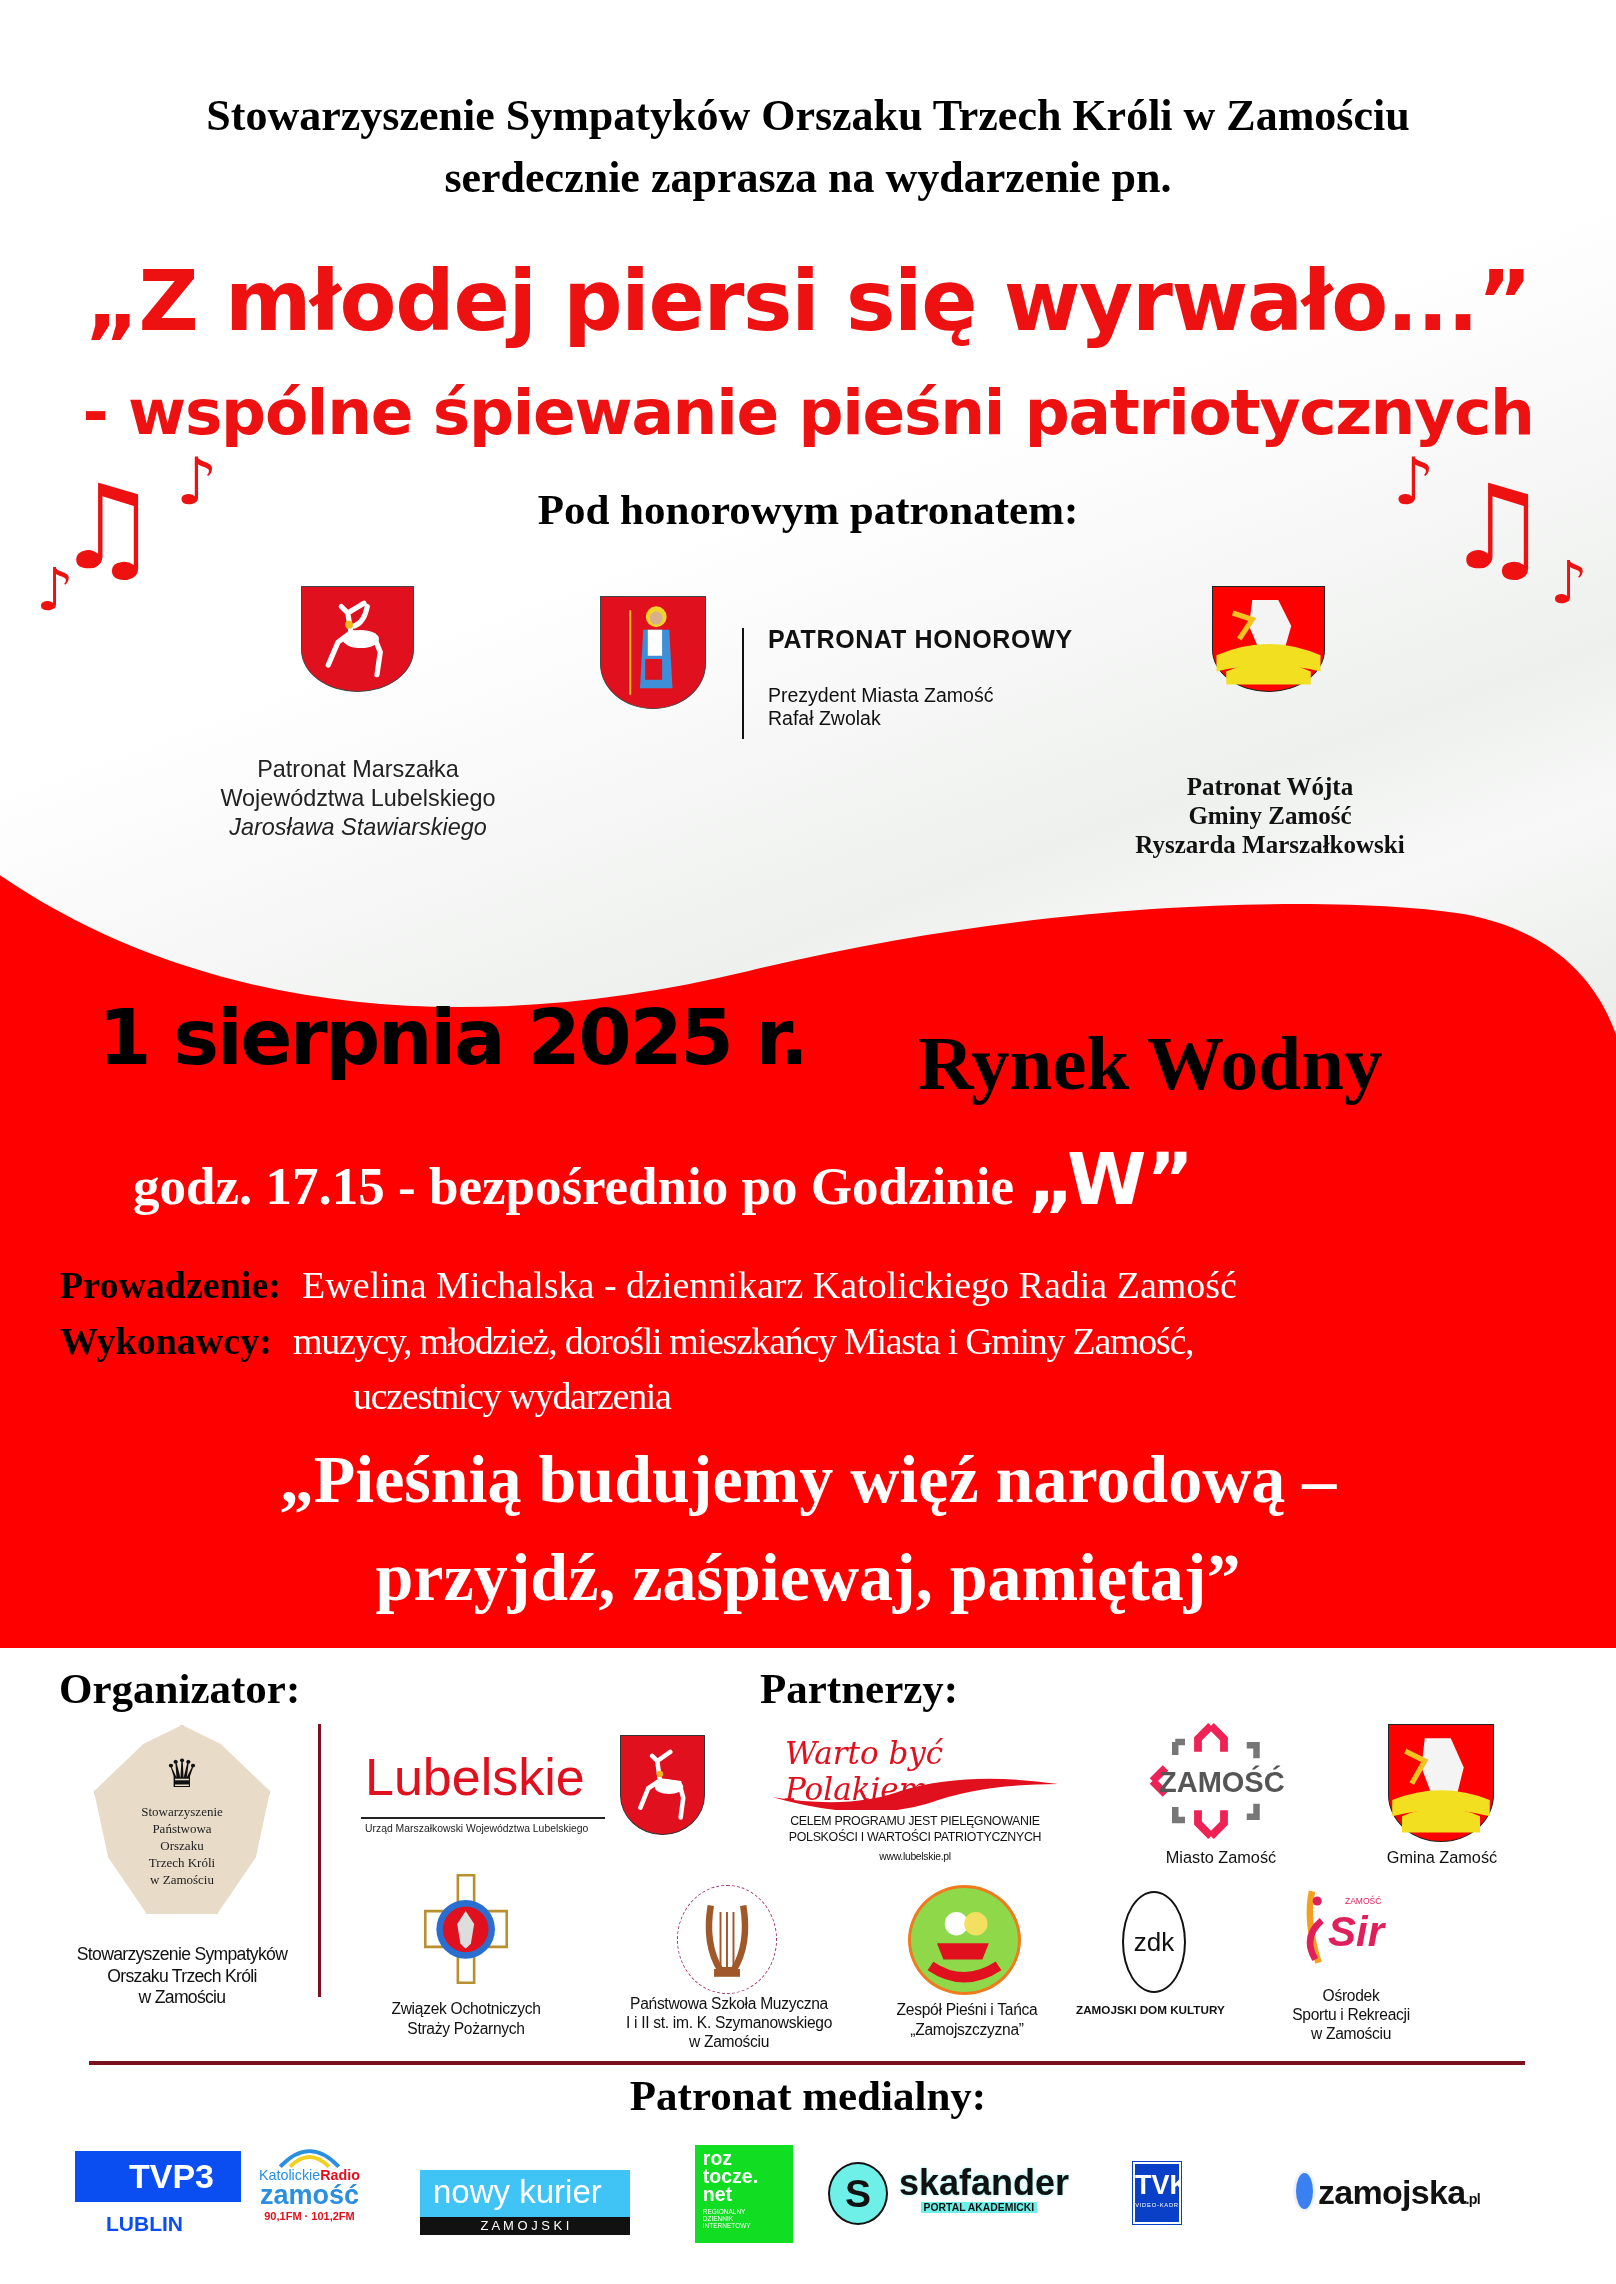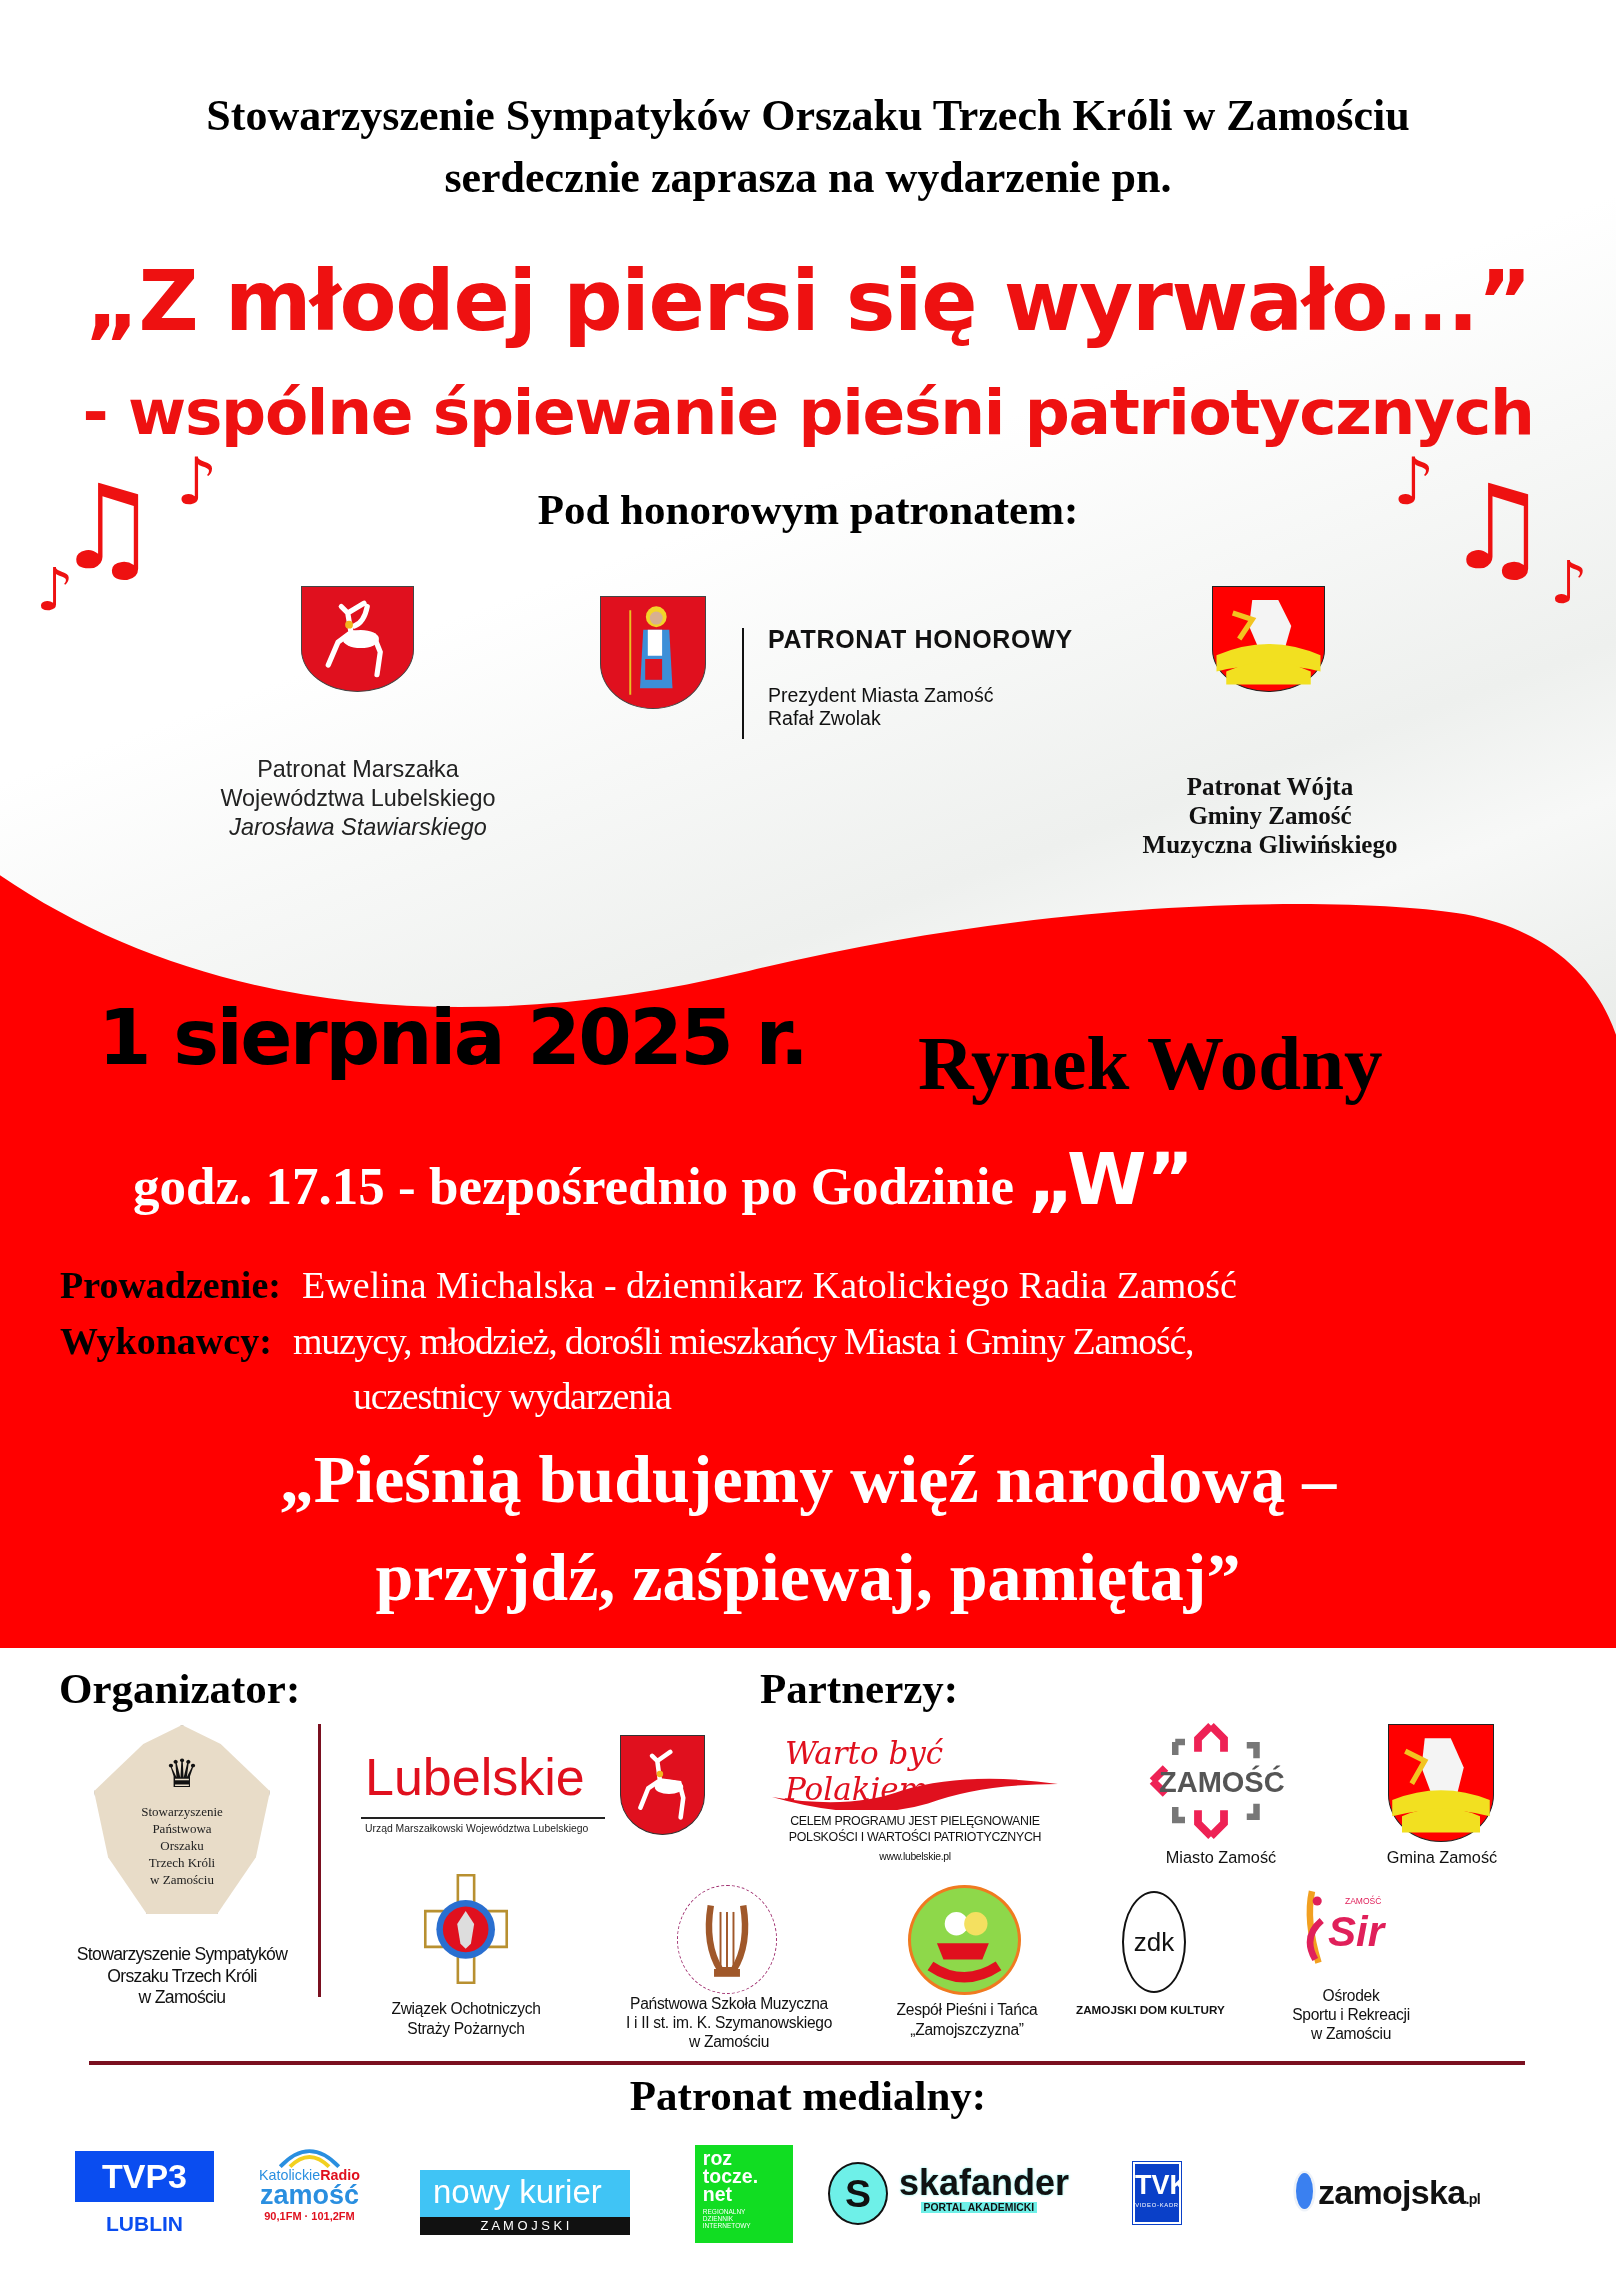--- a/index.html
+++ b/index.html
@@ -7,21 +7,21 @@
   .abs { position:absolute; }
   .center { text-align:center; }
   .bg-grad { left:0; top:0; width:1616px; height:1647px;
     background: linear-gradient(160deg, #ffffff 0%, #ffffff 35%, #eef0ee 55%, #f7f8f7 62%, #e6e9e6 75%, #ffffff 90%); }
   .red-wave { left:0; top:846px; width:1616px; height:802px; }
   .serif-b { font-family:"Liberation Serif", serif; font-weight:bold; }
   .title-red { color:#ee1111; font-family:"DejaVu Sans", sans-serif; font-weight:bold; letter-spacing:-1.3px; }
   .note { color:#ee1111; font-size:98px; line-height:1; font-family:"DejaVu Sans", sans-serif; }
   .shield { border-radius:0 0 50% 50% / 0 0 40% 40%; }
   .sans { font-family:"Liberation Sans", sans-serif; }
-  .logo-box { display:flex; align-items:center; justify-content:center; }
+  .logo-box { display:flex; align-items:center; justify-content:center;padding-left:27px; }
 </style>
 </head>
 <body>
 
 <div class="abs bg-grad"></div>
 
 <svg class="abs red-wave" viewBox="0 0 2482 1232" preserveAspectRatio="none">
   <path d="M0,45 C300,250 700,300 1150,192 C1650,70 2100,80 2250,105 C2380,130 2450,200 2482,290 L2482,1232 L0,1232 Z" fill="#ff0000"></path>
 </svg>
 
@@ -74,21 +74,21 @@
   <svg width="111" height="104" viewBox="0 0 170 160">
     <path d="M60,20 L100,20 L120,60 L110,95 L70,95 L55,60 Z" fill="#f4f4f4"></path>
     <path d="M30,40 L60,50 L40,80" stroke="#f2c420" stroke-width="8" fill="none"></path>
     <path d="M5,105 Q85,70 165,105 L165,130 Q85,110 5,130 Z" fill="#f2e020"></path>
     <path d="M20,130 Q85,100 150,130 L150,150 L20,150 Z" fill="#f2e020"></path>
   </svg>
 </div>
 <div class="abs center" style="left:1107px; top:772px; width:326px; font-size:25px; color:#111; line-height:29px;font-weight:bold;">
   <div>Patronat Wójta</div>
   <div>Gminy Zamość</div>
-  <div>Muzyczna Gliwińskiego</div>
+  <div>Ryszarda Marszałkowski</div>
 </div>
 
 <div class="abs" style="left:98px; top:999px; font-family:'DejaVu Sans', sans-serif; font-weight:bold; font-size:77px; color:#000; letter-spacing:-2.6px; line-height:1;">1 sierpnia 2025 r.</div>
 <div class="abs serif-b" style="left:918px; top:1025px; font-size:77px; color:#000; line-height:1;">Rynek Wodny</div>
 
 <div class="abs serif-b" style="left:133px; top:1143px; font-size:53px; color:#fff; line-height:1;">
   <span>godz. 17.15 - bezpośrednio po Godzinie</span>
   <span style="font-family:'DejaVu Sans', sans-serif; font-size:72px;">„W”</span>
 </div>
 

